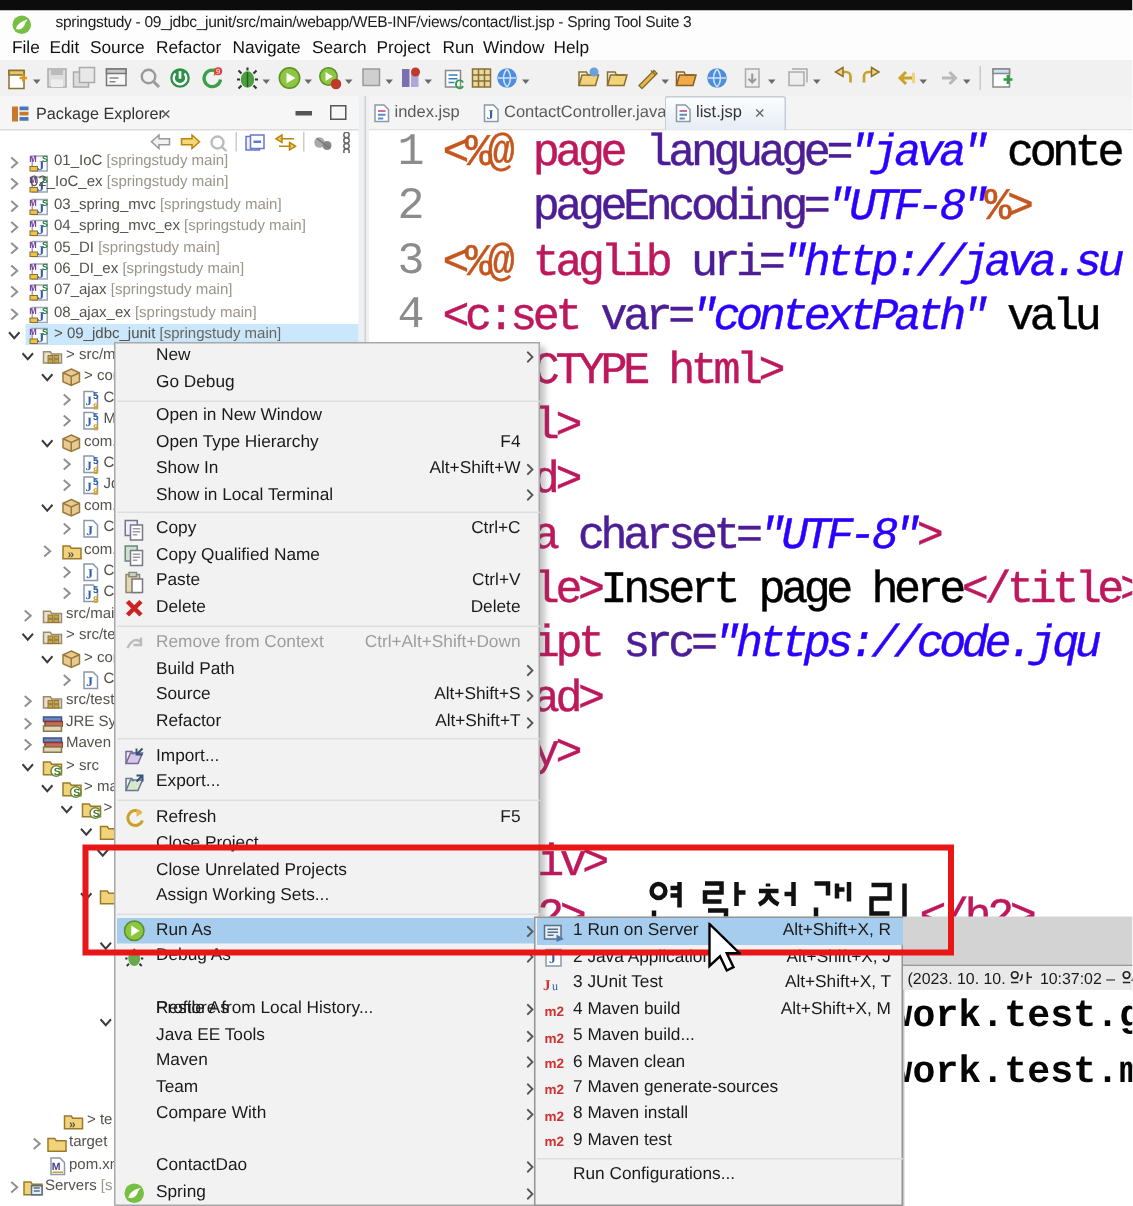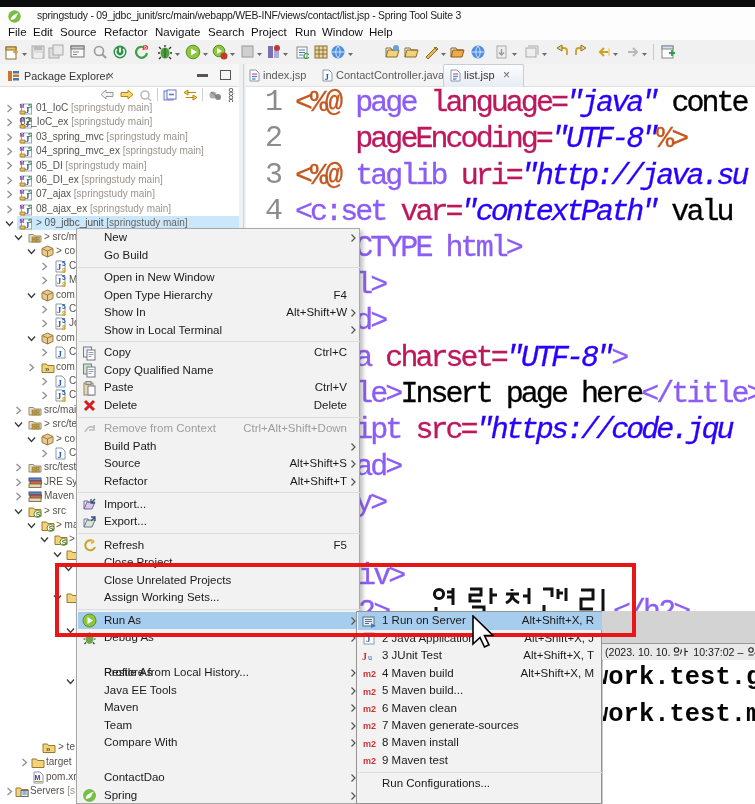--- a/index.html
+++ b/index.html
@@ -7,21 +7,21 @@
   font-family:"Liberation Sans",sans-serif;-webkit-font-smoothing:antialiased;}
 .abs{position:absolute;}
 .tree{position:absolute;font-size:10px;color:#55514b;white-space:nowrap;z-index:2;}
 .dec{color:#9b948a;}
 .mb{position:absolute;top:1px;font-size:11.5px;color:#111;}
 .tabt{position:absolute;font-size:11px;color:#5a5a5a;white-space:nowrap;}
 .cl{position:absolute;white-space:pre;font-family:"Liberation Mono",monospace;
   font-size:30px;letter-spacing:-2.95px;line-height:36.4px;-webkit-text-stroke:0.3px;}
 .ln{position:absolute;text-align:right;font-family:"Liberation Mono",monospace;
   font-size:30px;letter-spacing:-2.95px;color:#8c8c8c;}
-.tg{color:#8b5cf6;margin-top:12px;}.at{color:#be185d;}.st{color:#2a00ff;font-style:italic;}.dl{color:#c4561e;}.bk{color:#000;}
+.tg{color:#be185d;margin-top:12px;}.at{color:#4c1d95;}.st{color:#2a00ff;font-style:italic;}.dl{color:#c4561e;}.bk{color:#000;}
 .mi{position:absolute;left:1px;width:282px;height:17.5px;font-size:11.5px;color:#1a1a1a;}
 .mi .lb{position:absolute;left:26px;top:2.2px;white-space:nowrap;}
 .mi .sc{position:absolute;right:13px;top:2.2px;}
 .mi.gray{color:#9d9d9d;}
 .mi.hl{background:#a6cdee;}
 .msep{position:absolute;left:1px;width:282px;height:1px;background:#ddd;}
 .smi{width:244px;}
 .smi .lb{left:24px;}
 .ssep{position:absolute;left:1px;width:244px;height:1px;background:#ddd;}
 .micon{position:absolute;left:4px;top:1.5px;width:15px;height:15px;}
@@ -707,21 +707,21 @@
     </g>
   </svg>
 <div class="abs" style="left:76px;top:228px;width:284px;height:576px;background:#f2f2f2;border:1px solid #a8a8a8;box-sizing:border-box;box-shadow:3px 3px 4px rgba(80,80,80,.35);z-index:10" id="cmenu">
 <div class="mi" style="top:0.2px">
       <span class="lb">New</span>
       <svg class="abs" style="right:4px;top:5px" width="5" height="8" viewBox="0 0 5 8">
         <path d="M0.5,0.5 L4,4 L0.5,7.5" fill="none" stroke="#555" stroke-width="1.2"></path>
       </svg>
     </div>
 <div class="mi" style="top:17.8px">
-      <span class="lb">Go Build</span>
+      <span class="lb">Go Debug</span>
     </div>
 <div class="msep" style="top:38px"></div>
 <div class="mi" style="top:40.2px">
       <span class="lb">Open in New Window</span>
     </div>
 <div class="mi" style="top:57.6px">
       <span class="lb">Open Type Hierarchy</span>
       <span class="sc">F4</span>
     </div>
 <div class="mi" style="top:75.1px">

